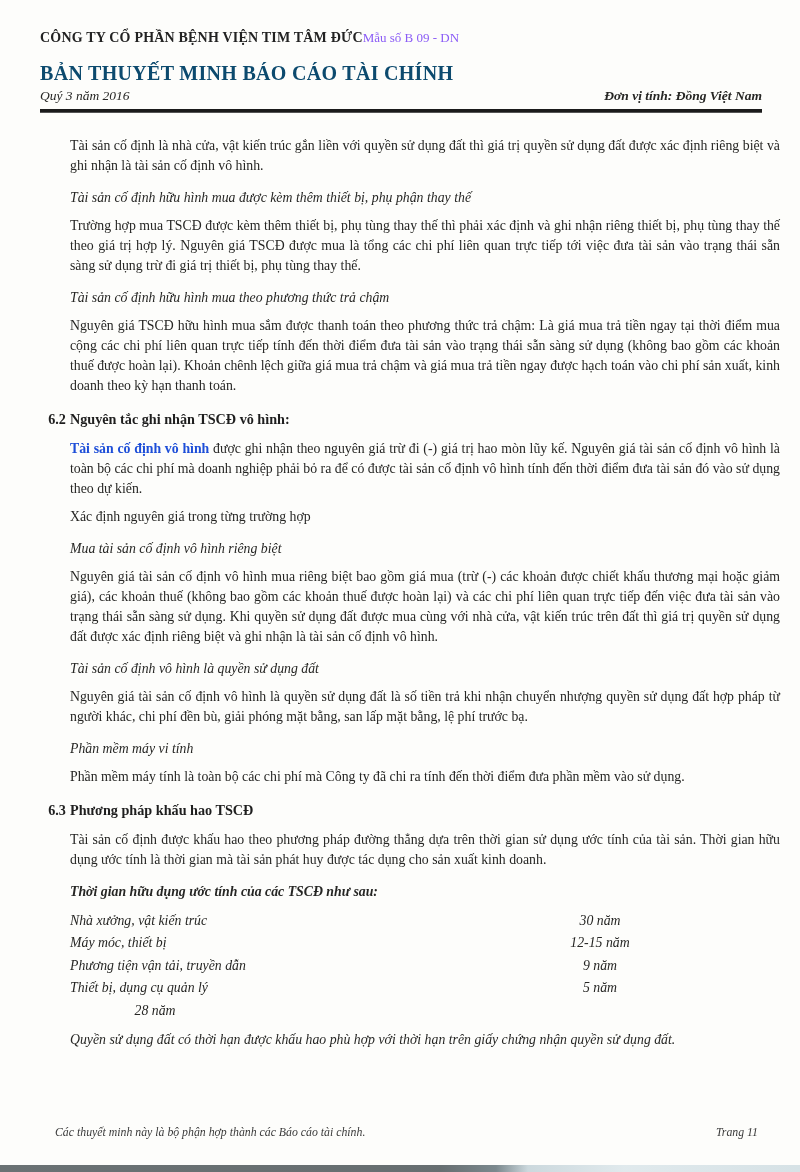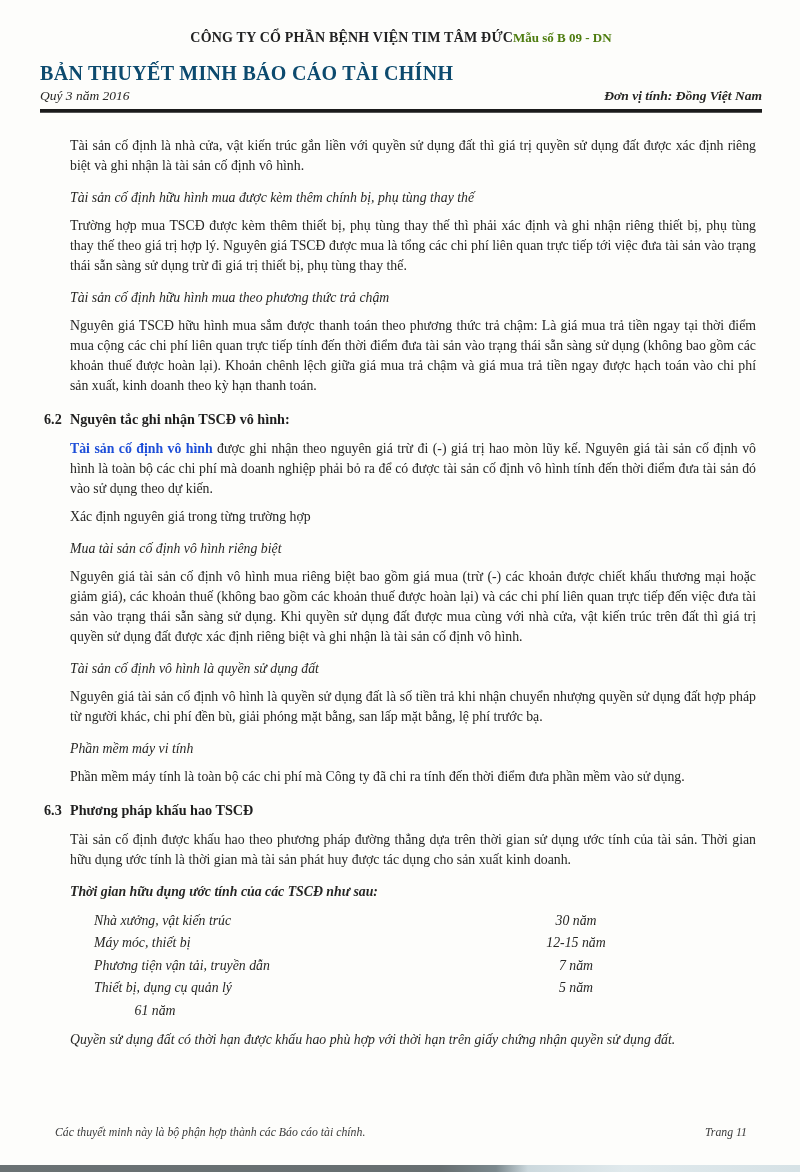--- a/index.html
+++ b/index.html
@@ -16,33 +16,33 @@
     color: #262624;
     font-family: "Liberation Serif", "DejaVu Serif", serif;
     overflow: hidden;
   }
   
   .header {
     padding: 30px 38px 0 40px;
   }
   .header-row1 {
     display: flex;
-    justify-content: center;
+    justify-content: flex-start;
     align-items: baseline;
   }
   .company-name {
     font-weight: bold;
     font-size: 14px;
     letter-spacing: 0.2px;
     color: #222;
   }
   .form-number {
-    font-weight: bold;
+    font-weight: normal;
     font-size: 13px;
-    color: #4d7c0f;
+    color: #8b5cf6;
   }
   .report-title {
     margin-top: 16px;
     font-weight: bold;
     font-size: 20px;
     letter-spacing: 0.3px;
     color: #0c4a6e;
   }
   .header-row2 {
     display: flex;
@@ -60,21 +60,21 @@
     font-size: 13.5px;
   }
   .header-rule {
     margin-top: 5px;
     height: 3px;
     background: #1b1b1b;
     border-bottom: 1px solid #555;
   }
   
   .content {
-    padding: 23px 44px 0 70px;
+    padding: 23px 20px 0 70px;
     font-size: 13.8px;
     line-height: 20px;
   }
   .content p, .content .block {
     margin: 0 0 8px 0;
   }
   .para {
     text-align: justify;
   }
   .subheading-italic {
@@ -91,49 +91,49 @@
   }
   .section-heading {
     font-weight: bold;
     font-size: 14.2px;
     color: #1e1e1e;
     margin: 13px 0 10px -26px !important;
   }
   .sec-num {
     display: inline-block;
     width: 26px;
+    text-align: center;
   }
   .para b {
     color: #1d4ed8;
   }
   
   .dep-table {
     font-style: italic;
     margin-bottom: 2px;
   }
   .dep-row {
     display: flex;
     line-height: 22.4px;
   }
   .dep-label {
     flex: 1 1 auto;
-    margin-left: 24px;
   }
   .dep-value {
     flex: 0 0 170px;
     text-align: center;
   }
   .dep-spacer {
     flex: 0 0 95px;
   }
   
   .footer {
     position: absolute;
     left: 55px;
-    right: 53px;
+    right: 42px;
     bottom: 32px;
     display: flex;
     justify-content: space-between;
     align-items: baseline;
     font-style: italic;
     font-size: 11.8px;
     color: #3a3a3a;
   }
   
   .scan-edge {
@@ -161,21 +161,21 @@
     <div class="report-title">BẢN THUYẾT MINH BÁO CÁO TÀI CHÍNH</div>
     <div class="header-row2">
       <span class="report-period">Quý 3 năm 2016</span>
       <span class="unit-note">Đơn vị tính: Đồng Việt Nam</span>
     </div>
     <div class="header-rule"></div>
   </div>
 
   <div class="content">
       <p class="para block">Tài sản cố định là nhà cửa, vật kiến trúc gắn liền với quyền sử dụng đất thì giá trị quyền sử dụng đất được xác định riêng biệt và ghi nhận là tài sản cố định vô hình.</p>
-      <p class="subheading-italic block">Tài sản cố định hữu hình mua được kèm thêm chính bị, phụ tùng thay thế</p>
+      <p class="subheading-italic block">Tài sản cố định hữu hình mua được kèm thêm thiết bị, phụ phận thay thế</p>
       <p class="para block">Trường hợp mua TSCĐ được kèm thêm thiết bị, phụ tùng thay thế thì phải xác định và ghi nhận riêng thiết bị, phụ tùng thay thế theo giá trị hợp lý. Nguyên giá TSCĐ được mua là tổng các chi phí liên quan trực tiếp tới việc đưa tài sản vào trạng thái sẵn sàng sử dụng trừ đi giá trị thiết bị, phụ tùng thay thế.</p>
       <p class="subheading-italic block">Tài sản cố định hữu hình mua theo phương thức trả chậm</p>
       <p class="para block">Nguyên giá TSCĐ hữu hình mua sắm được thanh toán theo phương thức trả chậm: Là giá mua trả tiền ngay tại thời điểm mua cộng các chi phí liên quan trực tiếp tính đến thời điểm đưa tài sản vào trạng thái sẵn sàng sử dụng (không bao gồm các khoản thuế được hoàn lại). Khoản chênh lệch giữa giá mua trả chậm và giá mua trả tiền ngay được hạch toán vào chi phí sản xuất, kinh doanh theo kỳ hạn thanh toán.</p>
       <div class="section-heading block"><span class="sec-num">6.2</span><span>Nguyên tắc ghi nhận TSCĐ vô hình:</span></div>
       <p class="para block"><b>Tài sản cố định vô hình</b> được ghi nhận theo nguyên giá trừ đi (-) giá trị hao mòn lũy kế. Nguyên giá tài sản cố định vô hình là toàn bộ các chi phí mà doanh nghiệp phải bỏ ra để có được tài sản cố định vô hình tính đến thời điểm đưa tài sản đó vào sử dụng theo dự kiến.</p>
       <p class="para block">Xác định nguyên giá trong từng trường hợp</p>
       <p class="subheading-italic block">Mua tài sản cố định vô hình riêng biệt</p>
       <p class="para block">Nguyên giá tài sản cố định vô hình mua riêng biệt bao gồm giá mua (trừ (-) các khoản được chiết khấu thương mại hoặc giảm giá), các khoản thuế (không bao gồm các khoản thuế được hoàn lại) và các chi phí liên quan trực tiếp đến việc đưa tài sản vào trạng thái sẵn sàng sử dụng. Khi quyền sử dụng đất được mua cùng với nhà cửa, vật kiến trúc trên đất thì giá trị quyền sử dụng đất được xác định riêng biệt và ghi nhận là tài sản cố định vô hình.</p>
       <p class="subheading-italic block">Tài sản cố định vô hình là quyền sử dụng đất</p>
       <p class="para block">Nguyên giá tài sản cố định vô hình là quyền sử dụng đất là số tiền trả khi nhận chuyển nhượng quyền sử dụng đất hợp pháp từ người khác, chi phí đền bù, giải phóng mặt bằng, san lấp mặt bằng, lệ phí trước bạ.</p>
@@ -190,30 +190,30 @@
           <span class="dep-value">30 năm</span>
           <span class="dep-spacer"></span>
         </div>
         <div class="dep-row">
           <span class="dep-label">Máy móc, thiết bị</span>
           <span class="dep-value">12-15 năm</span>
           <span class="dep-spacer"></span>
         </div>
         <div class="dep-row">
           <span class="dep-label">Phương tiện vận tải, truyền dẫn</span>
-          <span class="dep-value">7 năm</span>
+          <span class="dep-value">9 năm</span>
           <span class="dep-spacer"></span>
         </div>
         <div class="dep-row">
           <span class="dep-label">Thiết bị, dụng cụ quản lý</span>
           <span class="dep-value">5 năm</span>
           <span class="dep-spacer"></span>
         </div>
         <div class="dep-row">
-          <span class="dep-value">61 năm</span>
+          <span class="dep-value">28 năm</span>
           <span class="dep-spacer"></span>
         </div>
       </div>
       <p class="note-italic block">Quyền sử dụng đất có thời hạn được khấu hao phù hợp với thời hạn trên giấy chứng nhận quyền sử dụng đất.</p>
     </div>
 
   <div class="footer">
     <span>Các thuyết minh này là bộ phận hợp thành các Báo cáo tài chính.</span>
     <span>Trang 11</span>
   </div>

